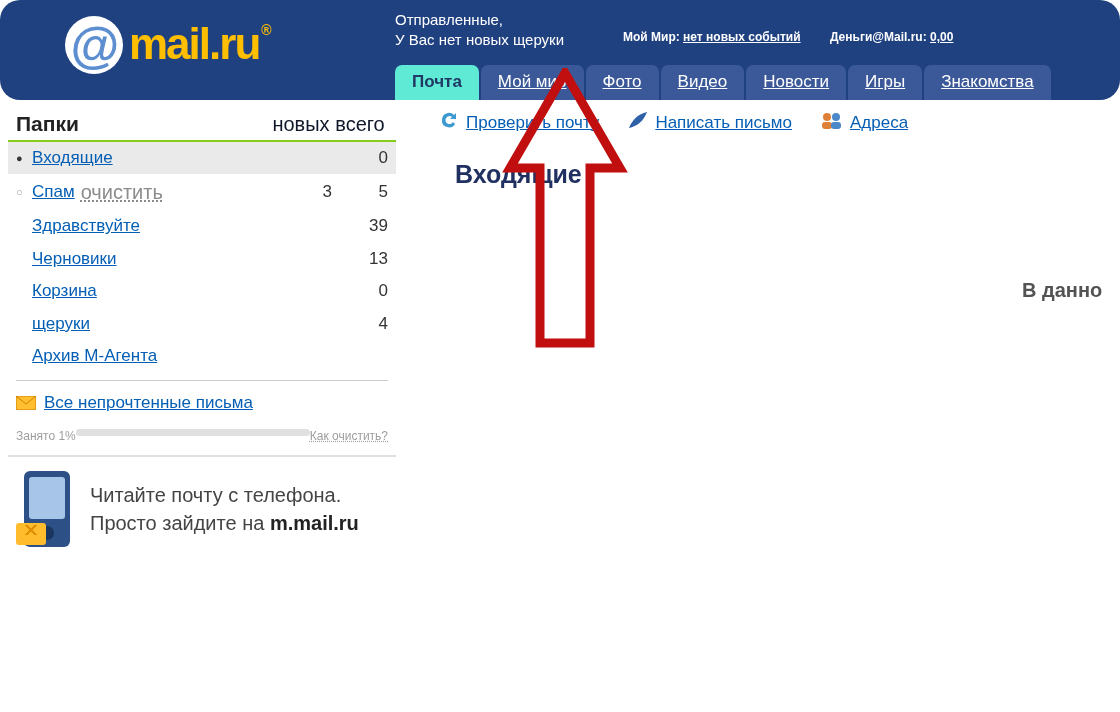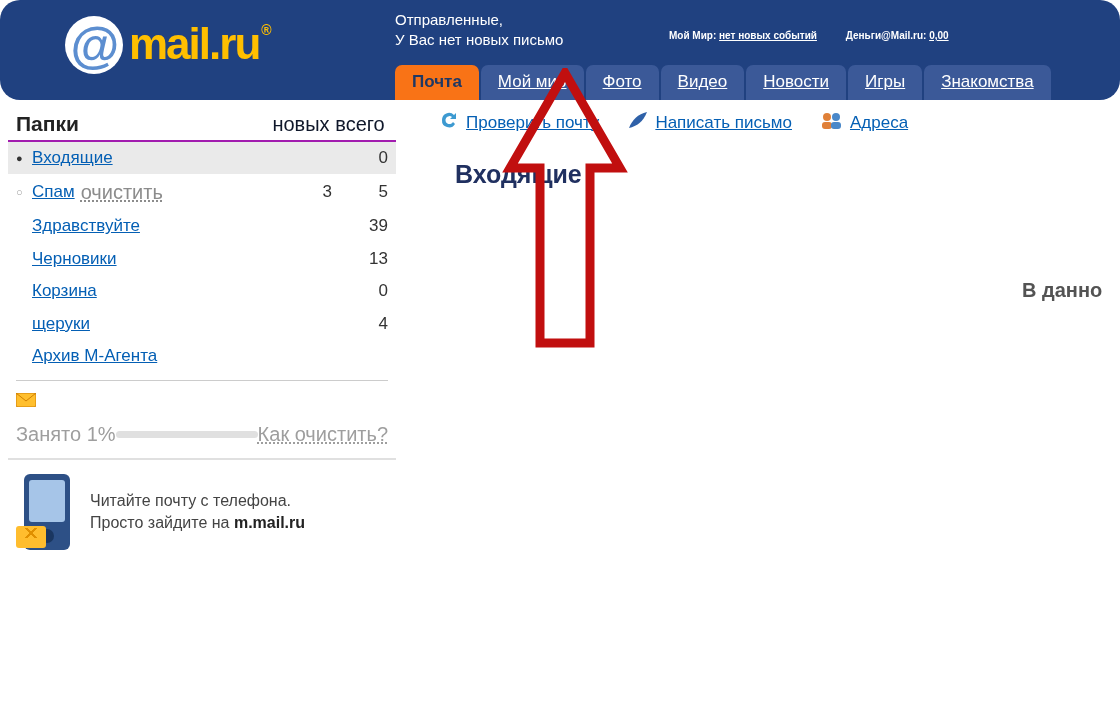--- a/index.html
+++ b/index.html
@@ -52,24 +52,23 @@
   .greeting {
     position: absolute;
     left: 395px; top: 10px;
     font-size: 15px;
     line-height: 20px;
   }
 
   .header-right {
     position: absolute;
     left: 623px; top: 30px;
-    font-size: 10px;
+    font-size: 12px;
     white-space: nowrap;
     font-weight:bold;
-    margin-left:46px;
   }
   .header-right a { color: #fff; text-decoration: underline; }
   .hr-item { margin-right: 26px; }
   .hr-label { font-weight: bold; }
 
   
   .tabs {
     position: absolute;
     left: 395px; bottom: 0;
     display: flex;
@@ -81,37 +80,37 @@
     color: #fff;
     padding: 7px 17px 8px;
     font-size: 17px;
     border-top-left-radius: 7px;
     border-top-right-radius: 7px;
     text-decoration: underline;
     cursor: pointer;
     white-space: nowrap;
   }
   .tab.active {
-    background: #f97316;
+    background: #5eead4;
     color: #1f3864;
     text-decoration: none;
     font-weight: bold;
   }
 
   
   .sidebar {
     position: absolute;
     left: 8px; top: 102px;
     width: 388px;
     font-size: 17px;
   }
   .folders-header {
     display: flex;
     align-items: flex-end;
-    border-bottom: 2px solid #a21caf;
+    border-bottom: 2px solid #84cc16;
     padding: 10px 8px 4px 8px;
   }
   .folders-title { font-size: 21px; font-weight: bold; flex: 1; color:#222; }
   .folders-col { width: 62px; text-align: center; font-size: 20px; color: #0f172a; }
   .folders-col.total { width: 56px; }
 
   .folder-row {
     display: flex;
     align-items: center;
     padding: 6px 8px 6px 8px;
@@ -127,38 +126,38 @@
   .folder-clear { color:#8c8c8c; text-decoration: underline dotted; margin-left:6px; font-size:20px; cursor:pointer;}
   .folder-left { flex:1; display:flex; align-items:center; }
 
   .sidebar-sep { border-top:1px solid #ccc; margin:8px 8px; }
 
   .unread-link { display:flex; align-items:center; padding:4px 8px; gap:8px; }
   .unread-link a { color:#045fb4; text-decoration:underline; font-size:17px; cursor:pointer;}
   .envelope-icon svg { display:block; }
 
   .storage-bar {
-    display:flex; align-items:center; padding:12px 8px 6px; gap:0; color:#9e9e9e; font-size:20px;
+    display:flex; padding:12px 8px 6px; gap:0; color:#9e9e9e; font-size:12px;
   }
   .sb-track { flex:1; height:7px; background:#e0e0e0; border-radius:4px; position:relative; }
   .sb-fill  { width:1%; height:100%; background:#7ba8d9; border-radius:4px; }
   .sb-more  { color:#9e9e9e; text-decoration: underline dotted; white-space:nowrap; cursor:pointer; }
 
   .sidebar-bottom-sep { border-top:2px solid #e0e0e0; margin:6px 0 14px; }
 
   .phone-promo {
     display:flex; align-items:center; gap:20px; padding:0 8px 6px;
   }
   .phone-box { width:54px; height:76px; position:relative; }
   .phone-body { position:absolute; left:8px; top:0; width:46px; height:76px; background:#2d5086; border-radius:6px; }
   .phone-screen{ position:absolute; left:13px; top:6px; width:36px; height:42px; background:#a6c5e8; border-radius:3px; }
   .phone-btn   { position:absolute; left:24px; bottom:7px; width:14px; height:14px; background:#1a3660; border-radius:50%; }
   .phone-mail  { position:absolute; left:0; bottom:2px; width:30px; height:22px; background:#ffbd2e; border-radius:3px; }
   .phone-mail::before{ content:""; position:absolute; left:2px; top:2px; width:26px; height:10px; background:linear-gradient(135deg, transparent 46%, #e08f00 46% 54%, transparent 54%), linear-gradient(-135deg, transparent 46%, #e08f00 46% 54%, transparent 54%); }
-  .phone-text { font-size:16px; color:#444; line-height:1.4; }
+  .phone-text { font-size:20px; color:#444; line-height:1.4; }
   .phone-text b { color:#222; }
 
   
   .toolbar {
     position:absolute; left:438px; top:110px;
     display:flex; gap:28px; align-items:center;
     font-size:17px;
   }
   .toolbar a { color:#045fb4; text-decoration:underline; cursor:pointer;}
   .tb-item { display:flex; align-items:center; gap:6px; }
@@ -185,21 +184,21 @@
 </head>
 <body>
 
 <div class="header">
   <div class="logo">
     <span class="logo-at">@</span><span>mail.ru</span><span class="logo-reg">®</span>
   </div>
 
   <div class="greeting">
     <div>Отправленные,</div>
-    <div>У Вас нет новых письмо</div>
+    <div>У Вас нет новых щеруки</div>
   </div>
 
   <div class="header-right">
     <span class="hr-item">
       <span class="hr-label">Мой Мир:</span>
       <a>нет новых событий</a>
     </span>
     <span class="hr-item">
       <span class="hr-label">Деньги@Mail.ru:</span>
       <a>0,00</a>
@@ -291,20 +290,21 @@
 
   <div class="sidebar-sep"></div>
 
   <div class="unread-link">
     <span class="envelope-icon">
       <svg width="20" height="14">
           <rect x="0" y="0" width="20" height="14" rx="2" fill="#ffbf2e" stroke="#d07f00"></rect>
           <polyline points="0,0 10,8 20,0" fill="none" stroke="#d07f00" stroke-width="1"></polyline>
         </svg>
     </span>
+    <a>Все непрочтенные письма</a>
   </div>
 
   <div class="storage-bar">
     <span>Занято 1%</span>
     <span class="sb-track"><span class="sb-fill"></span></span>
     <span class="sb-more">Как очистить?</span>
   </div>
 
   <div class="sidebar-bottom-sep"></div>
 

